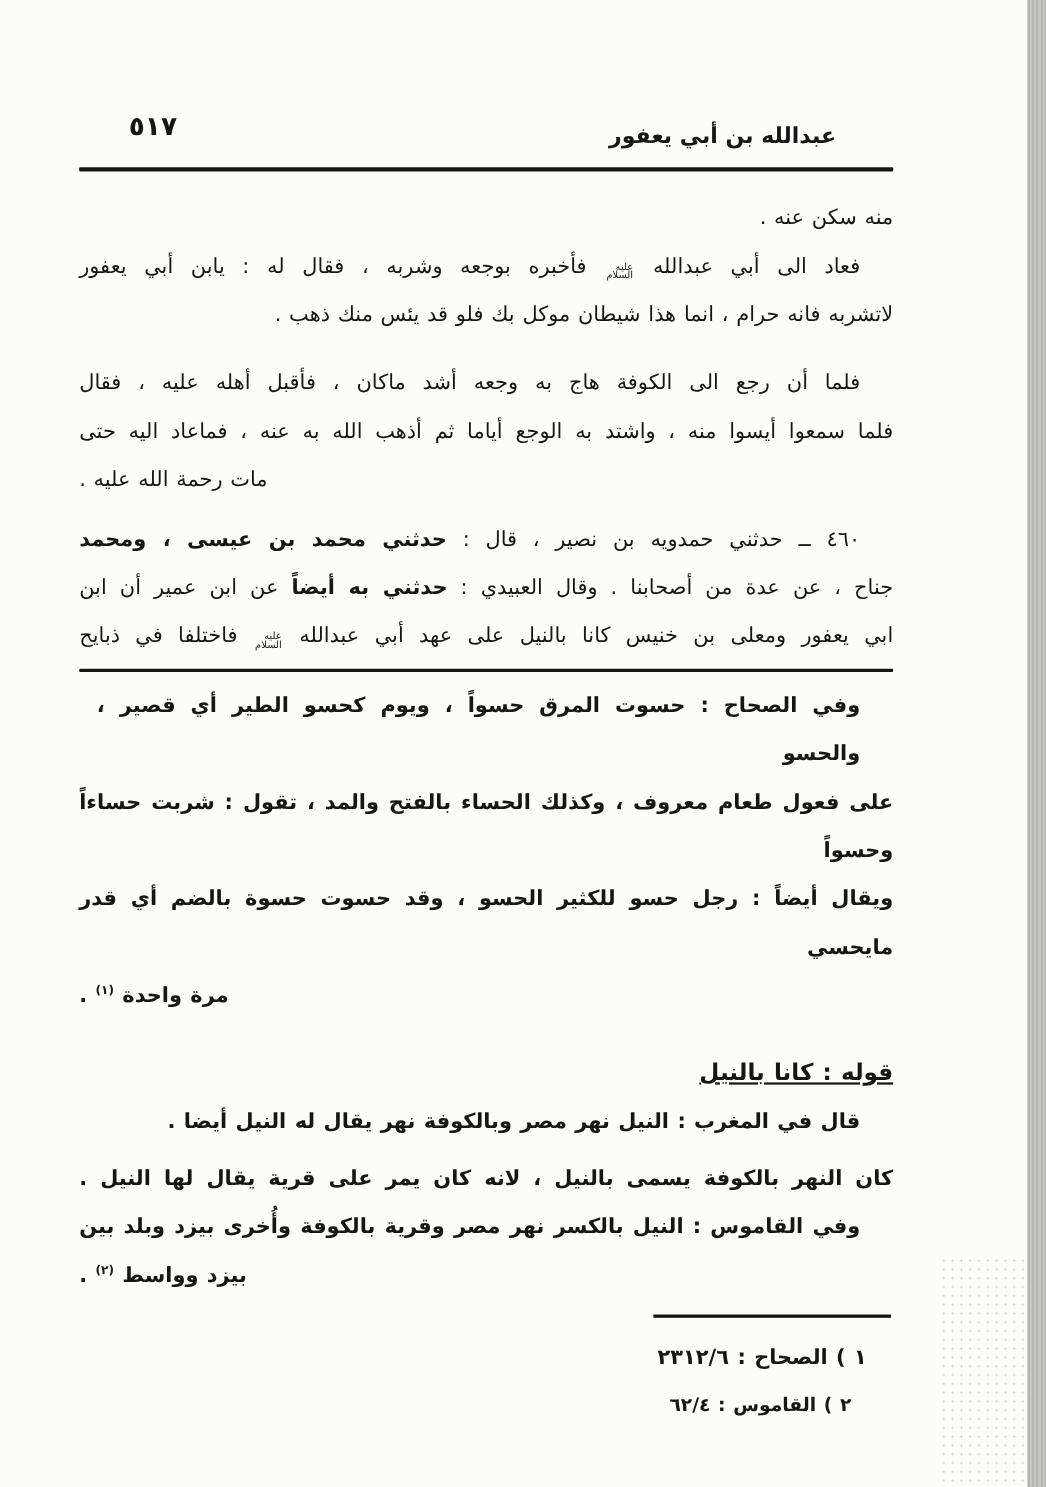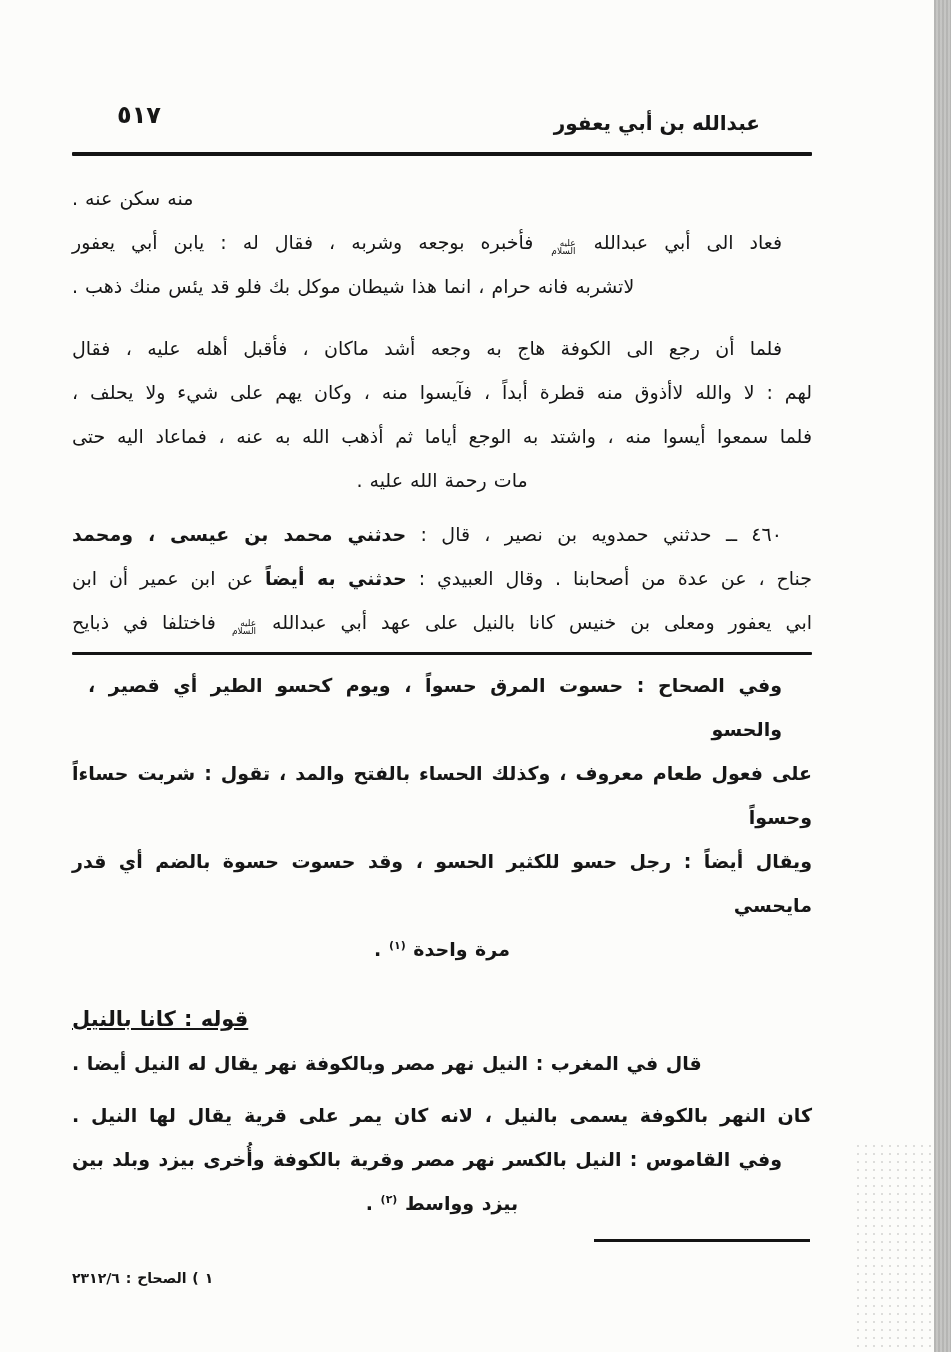--- a/index.html
+++ b/index.html
@@ -37,22 +37,22 @@
   .hdr-rule{
     position:absolute;top:152px;right:0;left:0;height:4px;background:#141414;
     border-radius:1px;
   }
   .flow{position:absolute;top:168px;right:0;left:0;}
   .line{
     min-height:44px;line-height:44px;font-size:19px;
     word-spacing:1px;
   }
   .al-justify{text-align:justify;text-align-last:justify;}
-  .al-start{text-align:left;}
-  .al-end{text-align:center;}
+  .al-start{text-align:right;}
+  .al-end{text-align:left;}
   .b{font-weight:700;}
   .rule-full{height:3px;background:#141414;border-radius:1px;}
   .rule-foot{height:3px;width:216px;background:#141414;margin-right:2px;margin-left:auto;}
   sup{font-size:11px;line-height:0;vertical-align:7px;}
   .sym{
     display:inline-block;
     font-size:9px;line-height:8px;font-weight:400;
     white-space:pre-line;text-align:center;
     vertical-align:-5px;margin:0 2px;
   }
@@ -66,34 +66,34 @@
   <div class="content">
     <div class="hdr-title">عبدالله بن أبي يعفور</div>
     <div class="hdr-num">٥١٧</div>
     <div class="hdr-rule"></div>
     <div class="flow">
         <div class="line al-start" style="margin-top: 8px;"><span>منه سكن عنه .</span></div>
         <div class="line al-justify" style="padding-right: 30px;"><span>فعاد الى أبي عبدالله </span><span class="sym">عليه
 السلام</span><span> فأخبره بوجعه وشربه ، فقال له : يابن أبي يعفور</span></div>
         <div class="line al-start"><span>لاتشربه فانه حرام ، انما هذا شيطان موكل بك فلو قد يئس منك ذهب .</span></div>
         <div class="line al-justify" style="padding-right: 30px; margin-top: 18px;"><span>فلما أن رجع الى الكوفة هاج به وجعه أشد ماكان ، فأقبل أهله عليه ، فقال</span></div>
-        <div class="line al-justify"><span>لهم : لا والله لاأذوق منه قطرة أبداً ، فآيسوا منه ، وكان يهم على شيء ولا يحلف ،</span></div>
         <div class="line al-justify"><span>فلما سمعوا أيسوا منه ، واشتد به الوجع أياما ثم أذهب الله به عنه ، فماعاد اليه حتى</span></div>
         <div class="line al-end"><span>مات رحمة الله عليه .</span></div>
         <div class="line al-justify" style="padding-right: 30px; margin-top: 10px;"><span>٤٦٠ ــ حدثني حمدويه بن نصير ، قال : </span><span class="b">حدثني محمد بن عيسى ، ومحمد</span></div>
         <div class="line al-justify"><span>جناح ، عن عدة من أصحابنا . وقال العبيدي : </span><span class="b">حدثني به أيضاً</span><span> عن ابن عمير أن ابن</span></div>
         <div class="line al-justify"><span>ابي يعفور ومعلى بن خنيس كانا بالنيل على عهد أبي عبدالله </span><span class="sym">عليه
 السلام</span><span> فاختلفا في ذبايح</span></div>
         <div class="rule-full" style="margin-top: 8px;"></div>
         <div class="line al-justify b" style="padding-right: 30px; margin-top: 8px; margin-left: 16px;"><span>وفي الصحاح : حسوت المرق حسواً ، ويوم كحسو الطير أي قصير ، والحسو</span></div>
         <div class="line al-justify b"><span>على فعول طعام معروف ، وكذلك الحساء بالفتح والمد ، تقول : شربت حساءاً وحسواً</span></div>
         <div class="line al-justify b"><span>ويقال أيضاً : رجل حسو للكثير الحسو ، وقد حسوت حسوة بالضم أي قدر مايحسي</span></div>
         <div class="line al-end b"><span>مرة واحدة </span><sup>(١)</sup><span> .</span></div>
         <div class="line al-start b" style="font-size: 21px; margin-top: 26px; text-decoration: underline;"><span>قوله : كانا بالنيل</span></div>
         <div class="line al-start b" style="padding-right: 30px;"><span>قال في المغرب : النيل نهر مصر وبالكوفة نهر يقال له النيل أيضا .</span></div>
         <div class="line al-justify b" style="margin-top: 8px;"><span>كان النهر بالكوفة يسمى بالنيل ، لانه كان يمر على قرية يقال لها النيل .</span></div>
         <div class="line al-justify b" style="padding-right: 30px;"><span>وفي القاموس : النيل بالكسر نهر مصر وقرية بالكوفة وأُخرى بيزد وبلد بين</span></div>
         <div class="line al-end b"><span>بيزد وواسط </span><sup>(٢)</sup><span> .</span></div>
         <div class="rule-foot" style="margin-top: 14px;"></div>
-        <div class="line al-start b" style="font-size: 14px; padding-right: 24px; margin-top: 14px;"><span>١ ) الصحاح : ٢٣١٢/٦</span></div>
+        <div class="line al-start b" style="font-size: 19px; padding-right: 24px; margin-top: 14px;"><span>١ ) الصحاح : ٢٣١٢/٦</span></div>
+        <div class="line al-start b" style="font-size: 17px; padding-right: 38px;"><span>٢ ) القاموس : ٦٢/٤</span></div>
       </div>
   </div>
 </div>
 
 </body></html>

